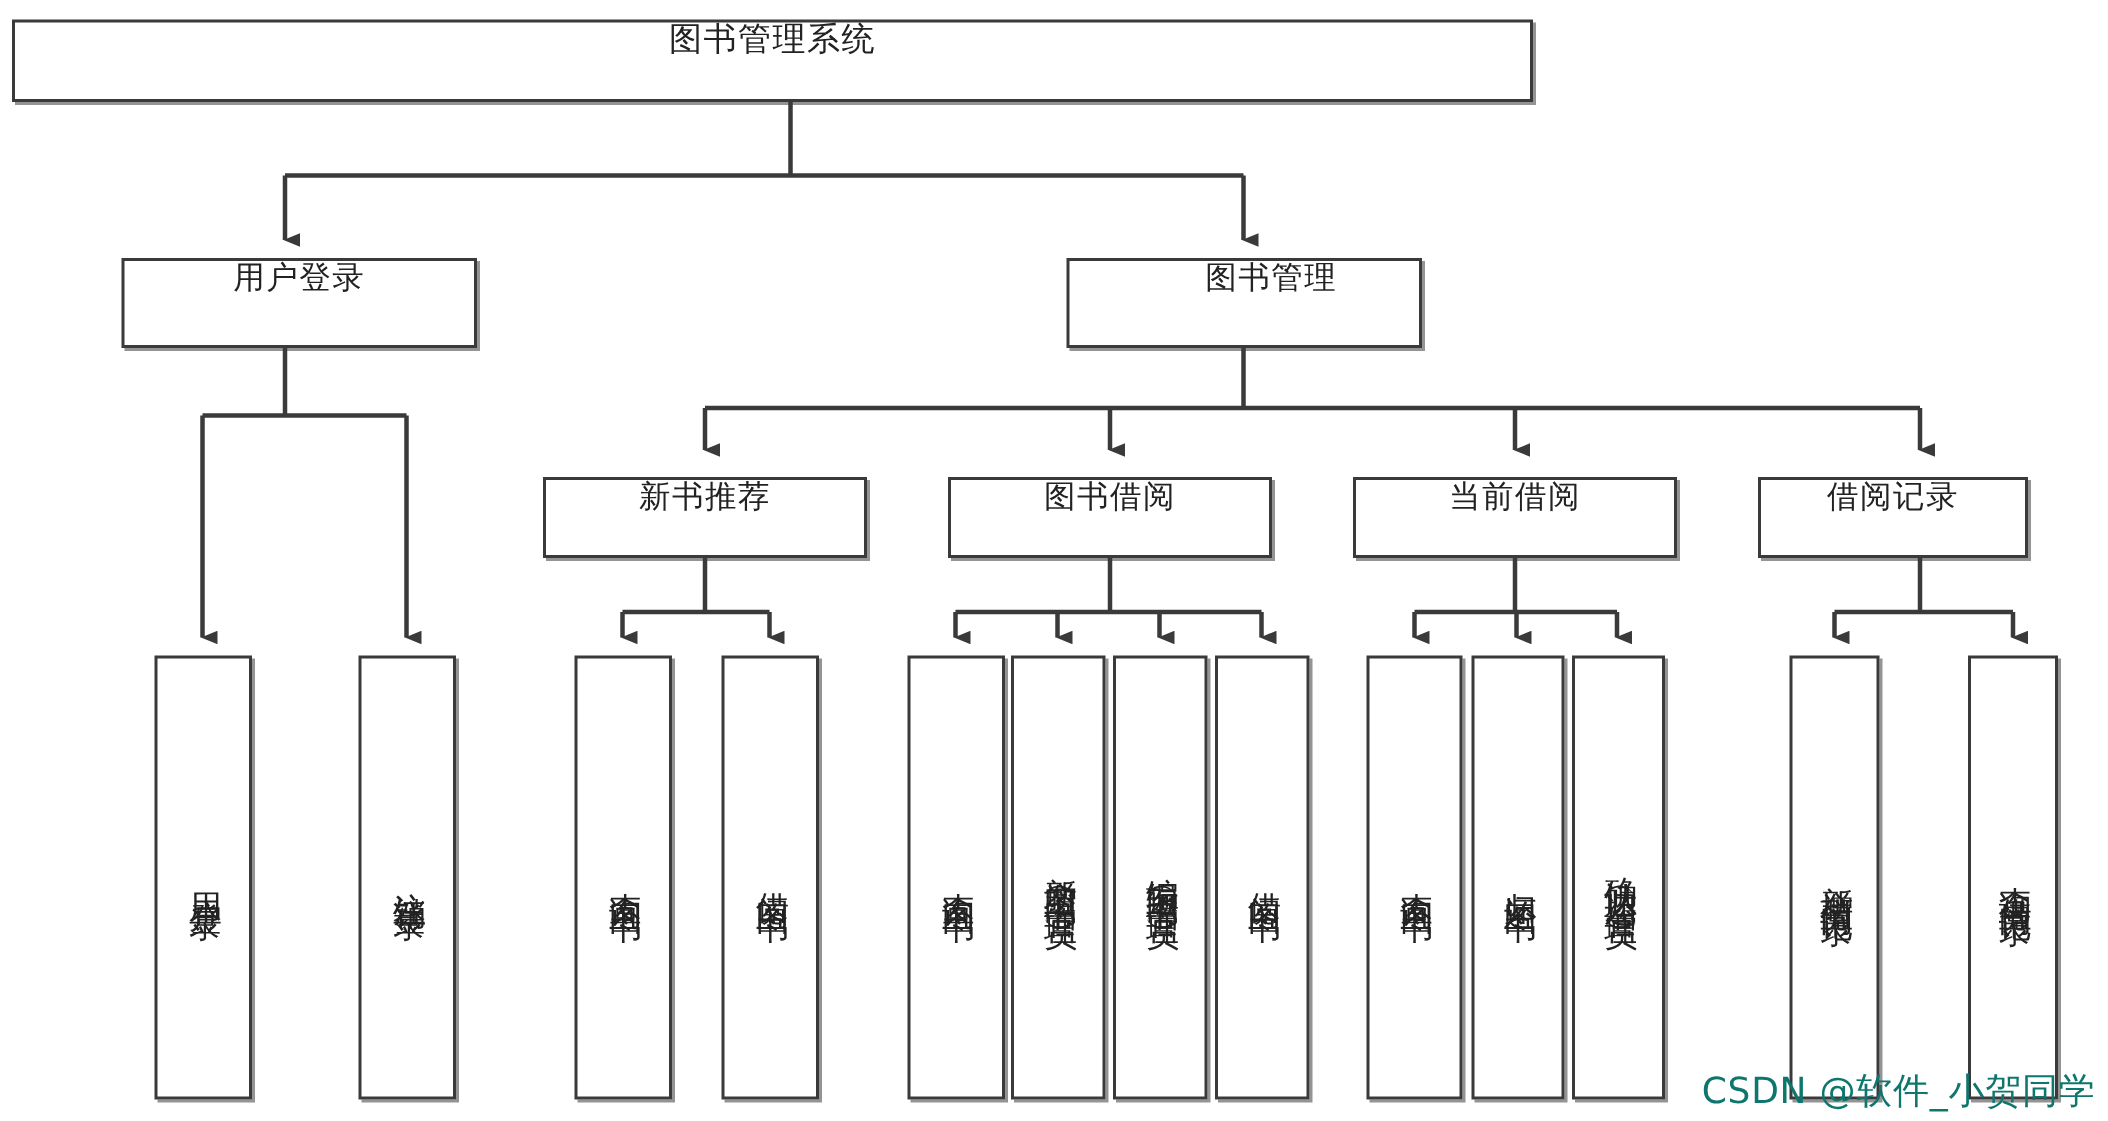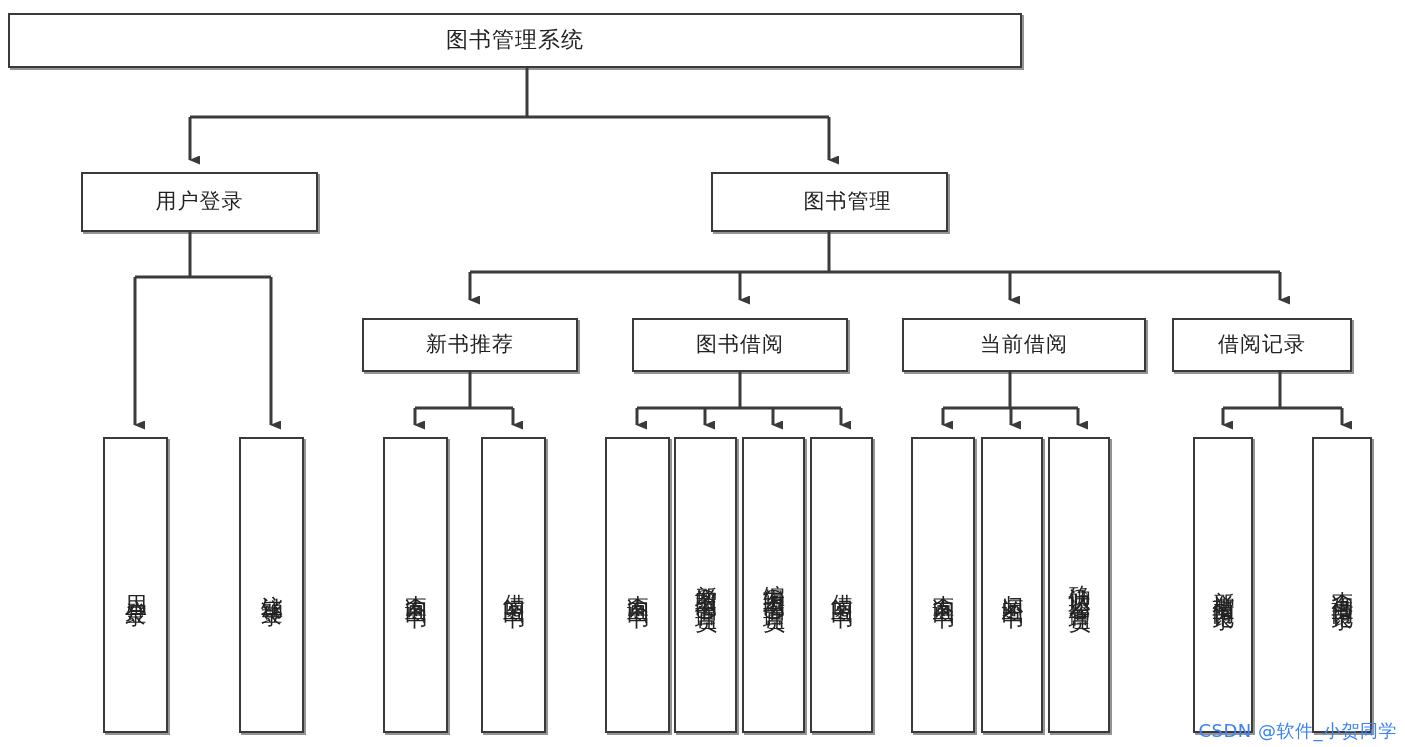--- a/index.html
+++ b/index.html
@@ -14,21 +14,20 @@
 
   svg.links{position:absolute;left:0;top:0;width:1405px;height:747px;pointer-events:none;}
 
   .node{
     position:absolute;
     box-sizing:border-box;
     background:#ffffff;
     border:2px solid #3a3a3a;
     box-shadow:2px 2px 0 rgba(60,60,60,0.55);
     display:flex;
-    align-items:center;
     justify-content:center;
     color:#222;
     letter-spacing:1px;
   }
   .node.h{
     font-size:21px;
     line-height:1.1;
     white-space:nowrap;
   }
   .node.root{font-size:22px;}
@@ -42,22 +41,22 @@
     align-items:center;
     justify-content:center;
     text-align:center;
   }
   .node.v span{display:block;}
 
   .watermark{
     position:absolute;
     right:8px;
     bottom:4px;
-    font-size:18px;
-    color:#3b82f6;
+    font-size:24px;
+    color:#0f766e;
     white-space:nowrap;
     letter-spacing:0.5px;
   }
 </style>
 </head>
 <body>
 
 <div id="stage">
 
   <svg class="links" viewBox="0 0 1405 747">
@@ -122,21 +121,21 @@
   <div class="node h" style="left:711px;top:172px;width:237px;height:60px;padding-left:36px;">
     <span>图书管理</span>
   </div>
 
   <div class="node h" style="left:632px;top:318px;width:216px;height:54px;">
     <span>图书借阅</span>
   </div>
   <div class="node h" style="left:362px;top:318px;width:216px;height:54px;">
     <span>新书推荐</span>
   </div>
-  <div class="node h" style="left:902px;top:318px;width:244px;height:54px;">
+  <div class="node h" style="left:902px;top:318px;width:216px;height:54px;">
     <span>当前借阅</span>
   </div>
   <div class="node h" style="left:1172px;top:318px;width:180px;height:54px;">
     <span>借阅记录</span>
   </div>
 
   <div class="node v" style="left:103px;top:437px;width:65px;height:296px;">
     <span>用户登录</span>
   </div>
   <div class="node v" style="left:239px;top:437px;width:65px;height:296px;">

